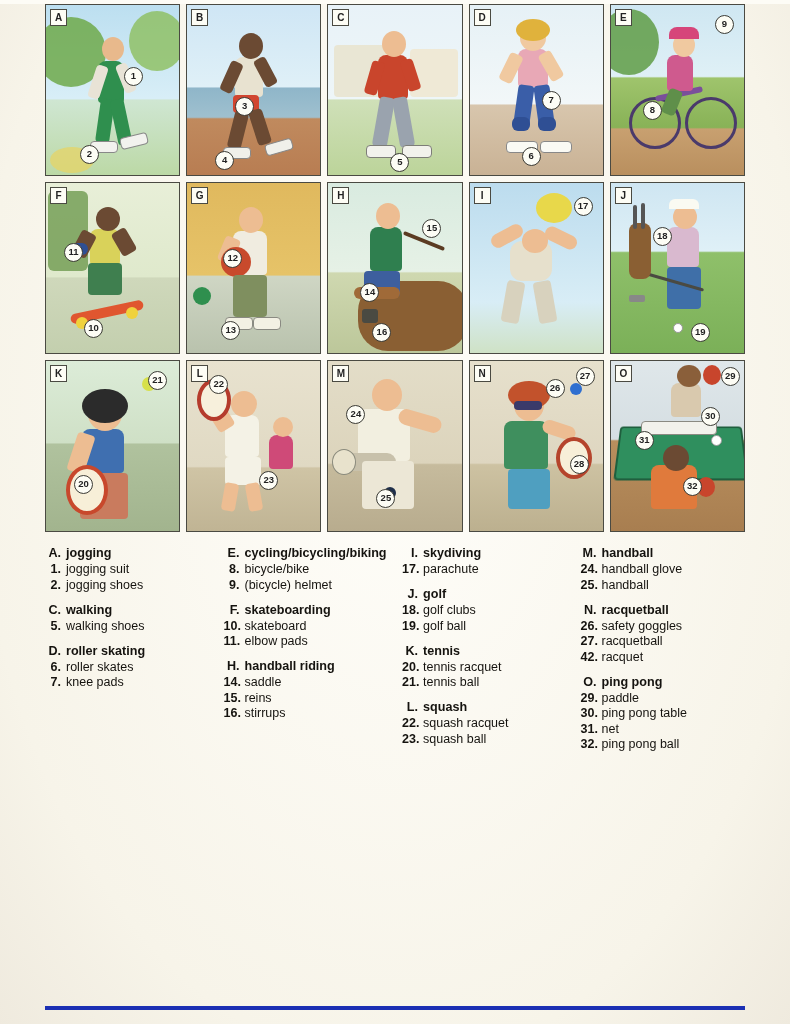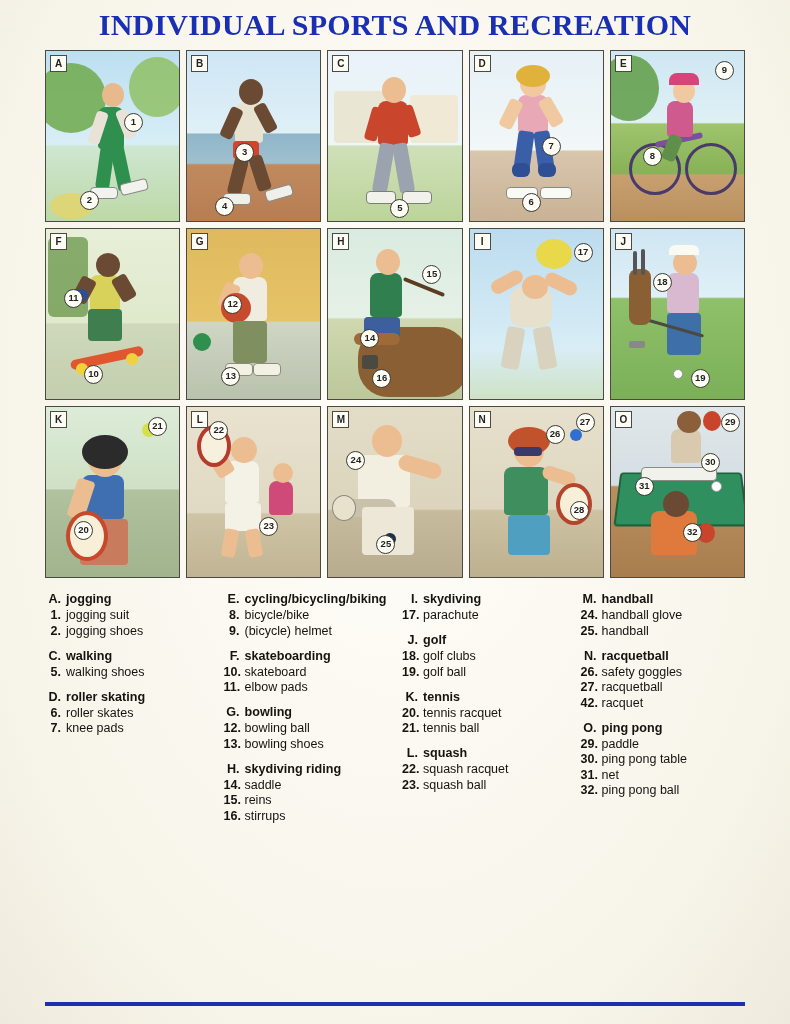--- a/index.html
+++ b/index.html
@@ -144,21 +144,20 @@
     bottom: 18px;
     height: 4px;
     background: #1b2fb3;
   }
 </style>
 </head>
 <body>
 
 <div class="page">
 
-  <div class="title">INDIVIDUAL SPORTS AND RECREATION</div>
 
   <div class="grid">
 
     <div class="cell">
       <div class="sky" style="background:linear-gradient(#bcdff0 0%,#d8eef7 55%,#cfe6d2 56%,#bcd9a6 100%)"></div>
       <div class="blob" style="left:-10px;top:12px;width:70px;height:70px;background:#6fa94a;opacity:.85"></div>
       <div class="blob" style="right:-6px;top:6px;width:56px;height:60px;background:#8cbe5c;opacity:.8"></div>
       <div class="blob" style="left:4px;bottom:2px;width:44px;height:26px;background:#e3d46a;opacity:.8"></div>
       <div class="torso" style="left:52px;top:56px;width:26px;height:42px;background:#2f8f4e;"></div>
       <div class="head" style="left:56px;top:32px;width:22px;height:24px;background:#e8b98c;"></div>
@@ -420,26 +419,21 @@
         <div class="group-head"><span class="gl">E.</span><span>cycling/bicycling/biking</span></div>
         <div class="item"><span class="num">8.</span><span>bicycle/bike</span></div>
         <div class="item"><span class="num">9.</span><span>(bicycle) helmet</span></div>
       </div>
       <div class="group">
         <div class="group-head"><span class="gl">F.</span><span>skateboarding</span></div>
         <div class="item"><span class="num">10.</span><span>skateboard</span></div>
         <div class="item"><span class="num">11.</span><span>elbow pads</span></div>
       </div>
       <div class="group">
-        <div class="group-head"><span class="gl">G.</span><span>bowling</span></div>
-        <div class="item"><span class="num">12.</span><span>bowling ball</span></div>
-        <div class="item"><span class="num">13.</span><span>bowling shoes</span></div>
-      </div>
-      <div class="group">
-        <div class="group-head"><span class="gl">H.</span><span>skydiving riding</span></div>
+        <div class="group-head"><span class="gl">H.</span><span>handball riding</span></div>
         <div class="item"><span class="num">14.</span><span>saddle</span></div>
         <div class="item"><span class="num">15.</span><span>reins</span></div>
         <div class="item"><span class="num">16.</span><span>stirrups</span></div>
       </div>
     </div>
 
     <div class="keycol">
       <div class="group">
         <div class="group-head"><span class="gl">I.</span><span>skydiving</span></div>
         <div class="item"><span class="num">17.</span><span>parachute</span></div>

